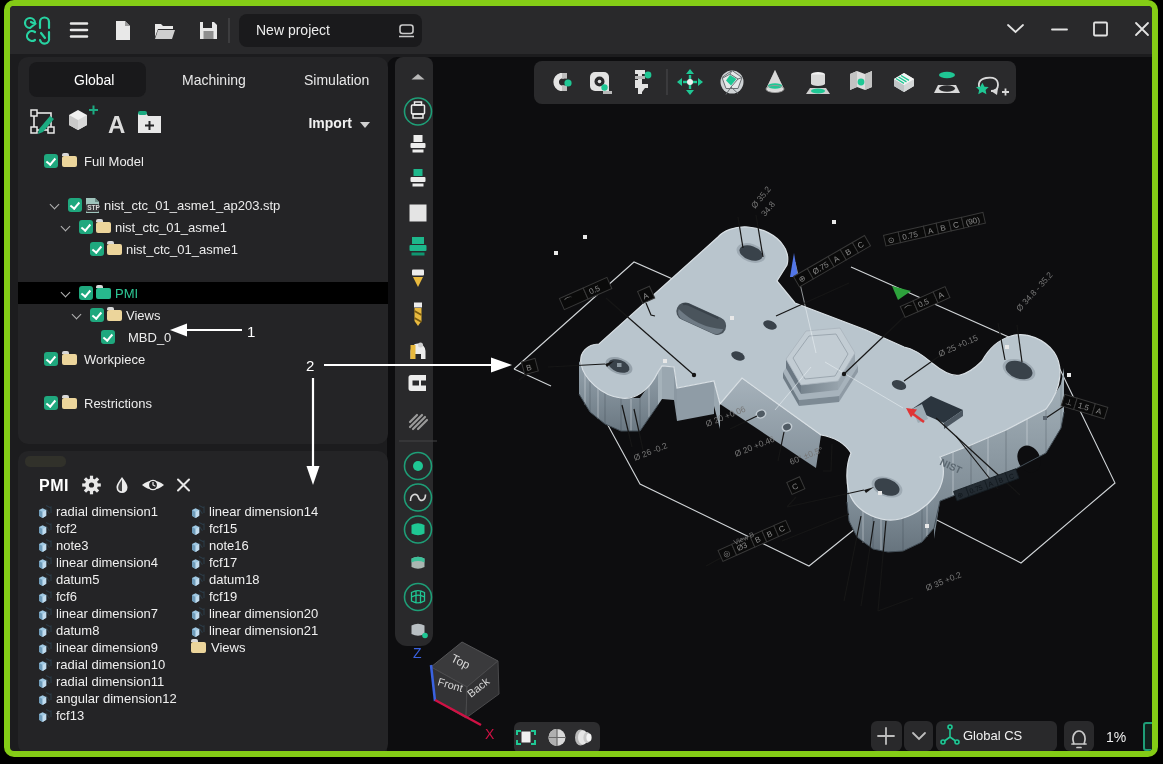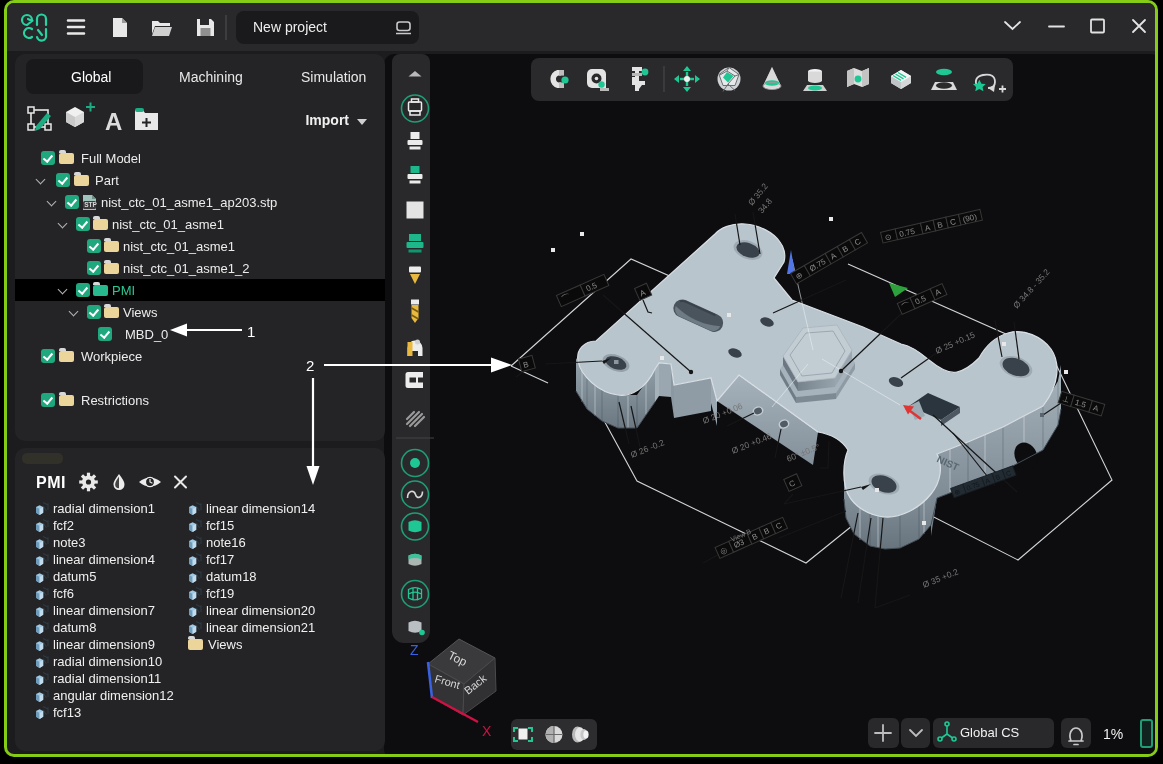--- a/index.html
+++ b/index.html
@@ -1,19 +1,19 @@
 <!DOCTYPE html>
 <html><head>
 <meta charset="utf-8">
 <style>
   * { margin:0; padding:0; box-sizing:border-box; }
   html,body { width:1163px; height:764px; background:#000; overflow:hidden;
     font-family:"Liberation Sans", sans-serif; }
   .win { position:absolute; left:4px; top:0px; width:1154px; height:757px;
-    background:#1c1c1e; border:3px solid #84cc16; border-radius:10px; overflow:hidden; }
+    background:#1c1c1e; border:6px solid #84cc16; border-radius:10px; overflow:hidden; }
   .titlebar { position:absolute; left:0; top:0; width:100%; height:48px; background:#29292b; }
   .npbox { position:absolute; left:229px; top:8px; width:183px; height:33px;
     background:#1a1a1c; border-radius:8px; }
   .npbox span { position:absolute; left:17px; top:8px; color:#ededed; font-size:14px; }
   .panel { position:absolute; background:#242426; border-radius:10px; z-index:4; }
   #ptree { left:8px; top:51px; width:370px; height:387px; }
   #ppmi  { left:8px; top:445px; width:370px; height:303px; }
   .tabsel { position:absolute; left:11px; top:5px; width:117px; height:35px;
     background:#19191b; border-radius:8px; }
   .tab { position:absolute; top:15px; font-size:14px; color:#e8e8e8; }
@@ -119,26 +119,20 @@
               <path d="M 142.5 19 v 9 M 138 23.5 h 9"></path>
             </g>
  </g>
  </g>
  </svg>
 <div class="trow" style="top:93px">
         <span class="cb" style="left:26px"></span>
         <span class="fold" style="left:44px"></span>
         <span class="lbl" style="left:66px">Full Model</span>
       </div>
-<div class="trow" style="top:115px">
-        <span class="chev" style="left:21px"></span>
-        <span class="cb" style="left:41px"></span>
-        <span class="fold" style="left:59px"></span>
-        <span class="lbl" style="left:80px">Part</span>
-      </div>
 <div class="trow" style="top:137px">
         <span class="chev" style="left:32px"></span>
         <span class="cb" style="left:50px"></span>
         <svg class="abs" style="left:67px;top:3px" width="15" height="17" viewBox="0 0 15 17">
           <path d="M 1 1 h 9 l 4 4 v 11 h -13 z" fill="#9fc4bc"></path>
           <path d="M 10 1 l 4 4 h -4 z" fill="#6e8f88"></path>
           <rect x="1" y="7" width="13" height="8" rx="1.5" fill="#3c3c3e"></rect>
           <text x="2.2" y="13.4" font-size="6.5" font-weight="bold" fill="#d8d8d8" font-family="Liberation Sans">STP</text>
         </svg>
         <span class="lbl" style="left:86px">nist_ctc_01_asme1_ap203.stp</span>
@@ -146,25 +140,20 @@
 <div class="trow" style="top:159px">
         <span class="chev" style="left:43px"></span>
         <span class="cb" style="left:61px"></span>
         <span class="fold" style="left:78px"></span>
         <span class="lbl" style="left:97px">nist_ctc_01_asme1</span>
       </div>
 <div class="trow" style="top:181px">
         <span class="cb" style="left:72px"></span>
         <span class="fold" style="left:89px"></span>
         <span class="lbl" style="left:108px">nist_ctc_01_asme1</span>
-      </div>
-<div class="trow" style="top:203px">
-        <span class="cb" style="left:72px"></span>
-        <span class="fold" style="left:89px"></span>
-        <span class="lbl" style="left:108px">nist_ctc_01_asme1_2</span>
       </div>
 <div class="trow sel" style="top:225px">
         <span class="chev" style="left:43px"></span>
         <span class="cb" style="left:61px"></span>
         <span class="fold teal" style="left:78px"></span>
         <span class="lbl" style="left:97px">PMI</span>
       </div>
 <div class="trow" style="top:247px">
         <span class="chev" style="left:54px"></span>
         <span class="cb" style="left:72px"></span>

